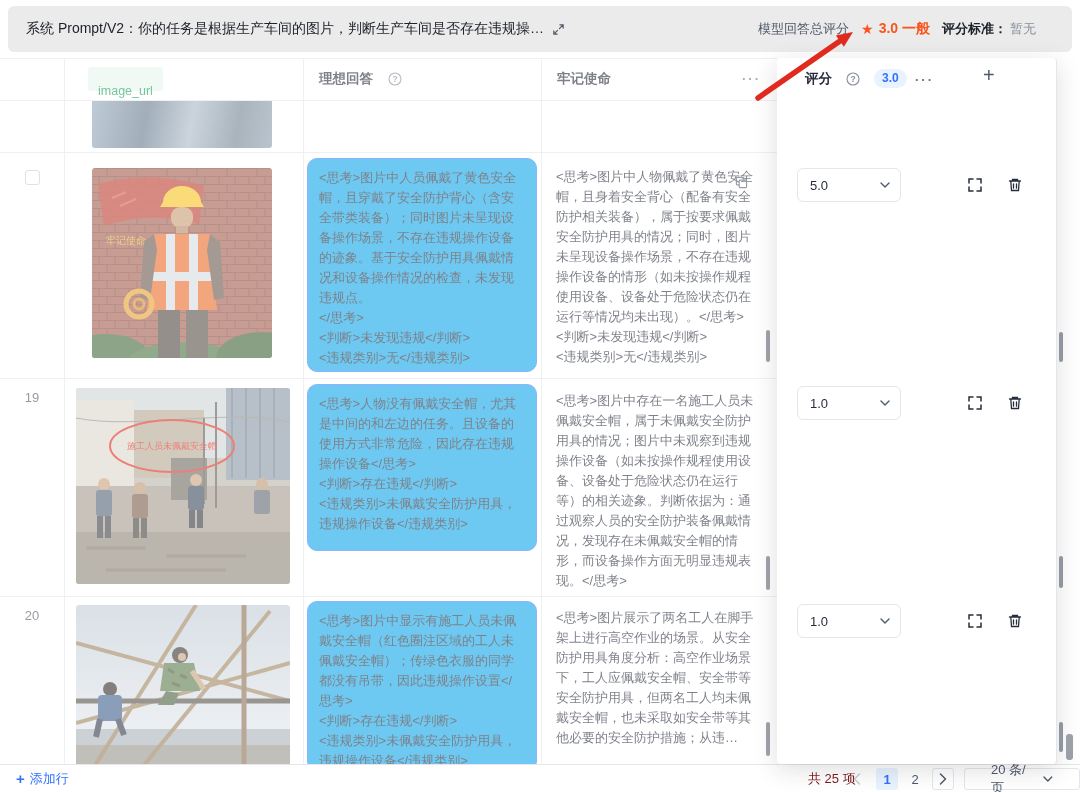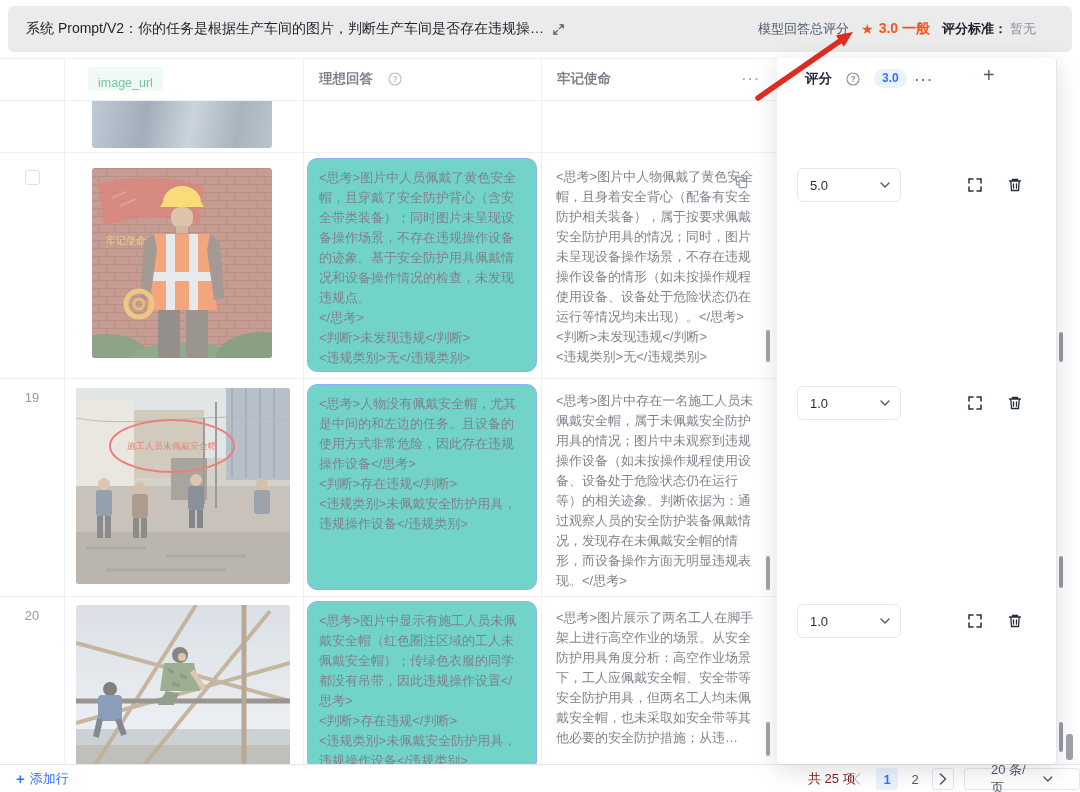--- a/index.html
+++ b/index.html
@@ -13,26 +13,26 @@
 .tb-right{position:absolute;right:36px;display:flex;align-items:center;gap:12px;font-size:13px}
 .tb-muted{color:#4e5969}
 .tb-rating{display:flex;align-items:center;gap:5px;color:#fa541c;font-size:14px;font-weight:700}
 .tb-crit{display:flex;align-items:flex-start;gap:3px}
 .tb-crit b{color:#1d2129;font-weight:700}
 .tb-crit span{color:#86909c}
 
 .hl{position:absolute;left:0;width:777px;height:1px;background:#e5e6eb;z-index:3}
 .vl{position:absolute;top:58px;height:706px;width:1px;background:#e5e6eb;z-index:3}
 .col-hdr{position:absolute;top:58px;height:42px;display:flex;align-items:center;gap:15px;font-size:13.5px;color:#272e3b;font-weight:600;z-index:3}
-.tag-green{position:absolute;left:88px;top:67px;height:24px;line-height:24px;padding:4px 10px;background:#e6f5ec;color:#18a05e;font-size:12.5px;border-radius:3px;z-index:3}
+.tag-green{position:absolute;left:88px;top:67px;height:24px;line-height:24px;padding:12px 10px;background:#e6f5ec;color:#18a05e;font-size:12.5px;border-radius:3px;z-index:3}
 .dots{font-weight:700;color:#6b7280;letter-spacing:2px;font-size:13px;cursor:pointer;line-height:1}
 .hdr-dots{position:absolute;left:742px;top:72px;z-index:3}
 
 .cellimg{position:absolute;border-radius:3px;overflow:hidden;z-index:2;cursor:pointer;line-height:0}
-.idealbox{position:absolute;width:230px;border:1.5px solid #4080ff;border-radius:10px;background:#14b8a6;padding:9px 11px;font-size:13px;line-height:20px;color:#272e3b;white-space:pre-wrap;word-break:break-all;overflow:hidden;z-index:2;cursor:text}
+.idealbox{position:absolute;width:230px;border:1.5px solid #4080ff;border-radius:10px;background:#0ea5e9;padding:9px 11px;font-size:13px;line-height:20px;color:#272e3b;white-space:pre-wrap;word-break:break-all;overflow:hidden;z-index:2;cursor:text}
 .modeltxt{position:absolute;width:200px;font-size:13px;line-height:20px;color:#272e3b;white-space:pre-wrap;word-break:break-all;overflow:hidden;z-index:2;cursor:text}
 .rownum{position:absolute;left:0;width:64px;text-align:center;font-size:13px;color:#4e5969;z-index:2}
 .cb{position:absolute;left:25px;width:15px;height:15px;border:1.5px solid #c9cdd4;border-radius:3px;background:#fff;z-index:2;cursor:pointer}
 .copybtn{position:absolute;left:735px;top:176px;z-index:2;cursor:pointer;line-height:0}
 .thumb{position:absolute;left:766px;width:4px;border-radius:2px;background:#5f6670;z-index:3}
 .gthumb{position:absolute;left:1059px;width:4px;border-radius:2px;background:#8f959e;z-index:55}
 .mainthumb{position:absolute;left:1066px;top:734px;width:7px;height:26px;border-radius:3px;background:#9aa0a6;z-index:55}
 .partimg{position:absolute;left:92px;top:100px;width:180px;height:48px;border-radius:0 0 3px 3px;overflow:hidden;z-index:2;background:linear-gradient(100deg,#93a7ba,#64788c 30%,#a9b8c6 55%,#70828f 80%,#8d9dae)}
 
 .overlay{position:absolute;left:0;top:58px;width:777px;height:706px;background:rgba(255,255,255,.40);z-index:40;pointer-events:none}
@@ -186,21 +186,21 @@
         </g>
       <g>
           <circle cx="186" cy="96" r="6" fill="#bb9672"></circle>
           <rect x="178" y="102" width="16" height="24" rx="3" fill="#5c666e"></rect>
         </g>
       <path d="M10 160h60M90 168h80M30 182h120" stroke="#7a7265" stroke-width="3"></path>
       <ellipse cx="96" cy="58" rx="62" ry="26" fill="none" stroke="#e02a1f" stroke-width="2"></ellipse>
       <text x="96" y="61" text-anchor="middle" font-size="9" fill="#e02a1f">施工人员未佩戴安全帽</text>
     </svg>
   </div>
-  <div class="idealbox" style="top:384px;left:307px;height:206px">&lt;思考&gt;人物没有佩戴安全帽，尤其是中间的和左边的任务。且设备的使用方式非常危险，因此存在违规操作设备&lt;/思考&gt;
+  <div class="idealbox" style="top:384px;left:307px;height:167px">&lt;思考&gt;人物没有佩戴安全帽，尤其是中间的和左边的任务。且设备的使用方式非常危险，因此存在违规操作设备&lt;/思考&gt;
 &lt;判断&gt;存在违规&lt;/判断&gt;
 &lt;违规类别&gt;未佩戴安全防护用具，违规操作设备&lt;/违规类别&gt;</div>
   <div class="modeltxt" style="left:556px;top:391px;height:200px">&lt;思考&gt;图片中存在一名施工人员未佩戴安全帽，属于未佩戴安全防护用具的情况；图片中未观察到违规操作设备（如未按操作规程使用设备、设备处于危险状态仍在运行等）的相关迹象。判断依据为：通过观察人员的安全防护装备佩戴情况，发现存在未佩戴安全帽的情形，而设备操作方面无明显违规表现。&lt;/思考&gt;</div>
   <div class="thumb" style="top:556px;height:34px"></div>
 
   <div class="rownum" style="top:608px">20</div>
   <div class="cellimg" style="left:76px;top:605px">
     <svg width="214" height="165" viewBox="0 0 214 165">
       <defs>
           <linearGradient id="sky20" x1="0" y1="0" x2="0" y2="1">

